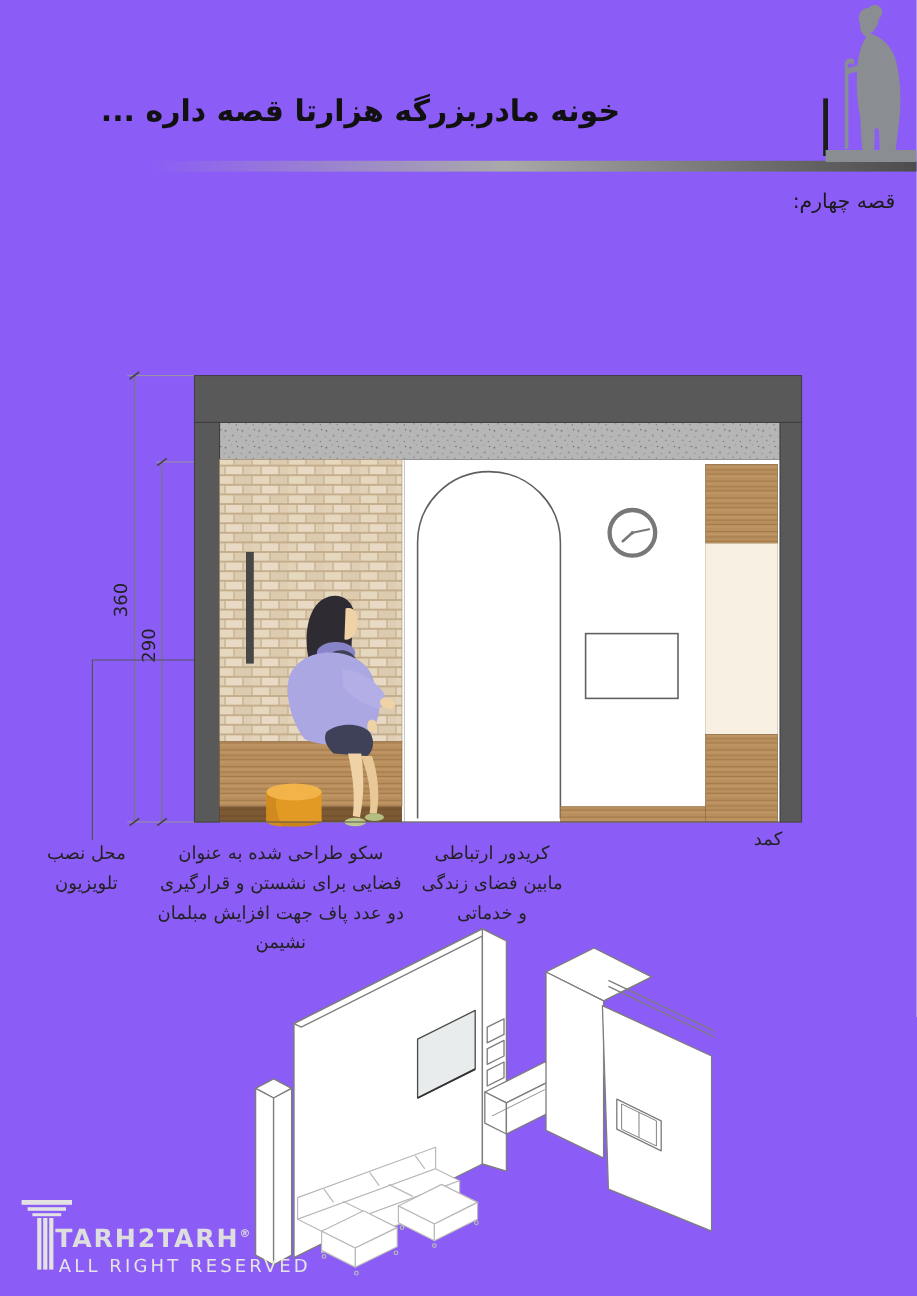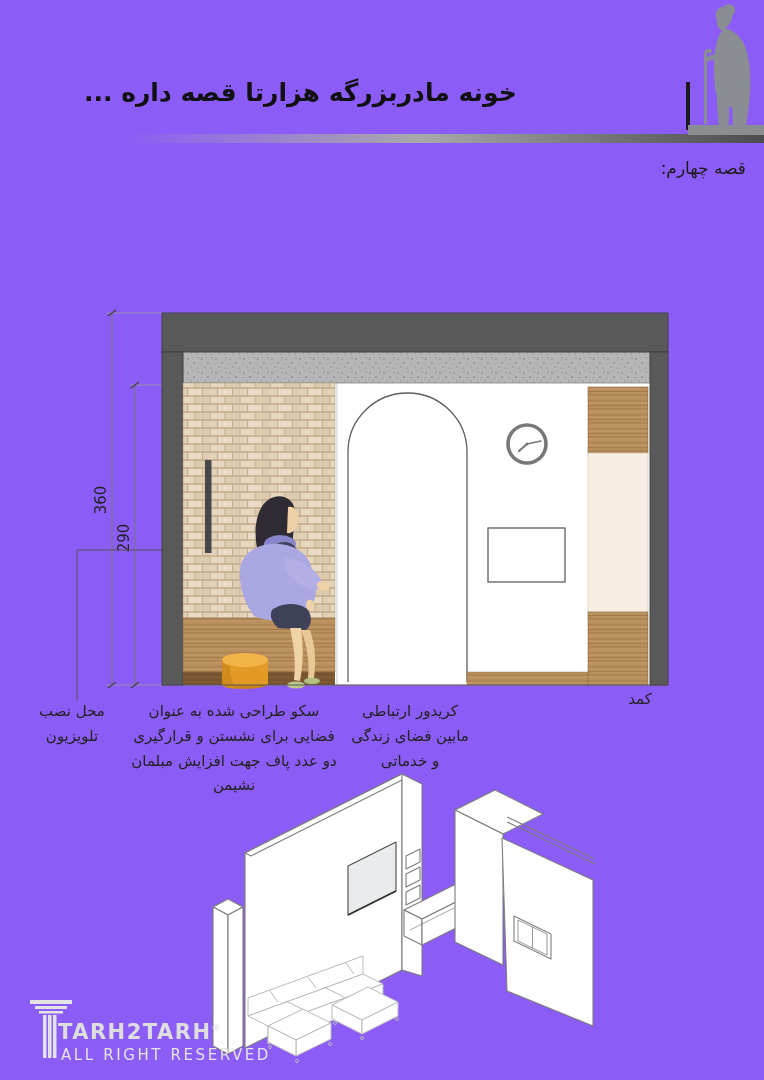--- a/index.html
+++ b/index.html
@@ -27,21 +27,21 @@
   .ann-tv{left:20px;top:699px;width:104px;}
   .ann-platform{left:128px;top:699px;width:212px;}
   .ann-corridor{left:350px;top:699px;width:120px;}
   .ann-opening{left:468px;top:699px;width:156px;}
   .ann-cabinet{left:618px;top:687px;width:44px;}
 
   
   .iso{position:absolute;left:170px;top:758px;width:500px;height:322px;}
 
   
-  .logo{position:absolute;left:28px;top:996px;width:200px;height:70px;color:#e0e0e0;}
+  .logo{position:absolute;left:16px;top:996px;width:200px;height:70px;color:#e0e0e0;}
   .logo-icon{position:absolute;left:0;top:0;}
   .logo-text{position:absolute;left:30px;top:24px;font-size:21px;font-weight:700;
              letter-spacing:1.5px;color:#dedede;white-space:nowrap;}
   .logo-reg{font-size:9px;vertical-align:super;letter-spacing:0;}
   .logo-sub{position:absolute;left:33px;top:50px;font-size:15px;letter-spacing:2.6px;
             color:#e4e4e4;white-space:nowrap;}
 </style>
 </head>
 <body>
 

